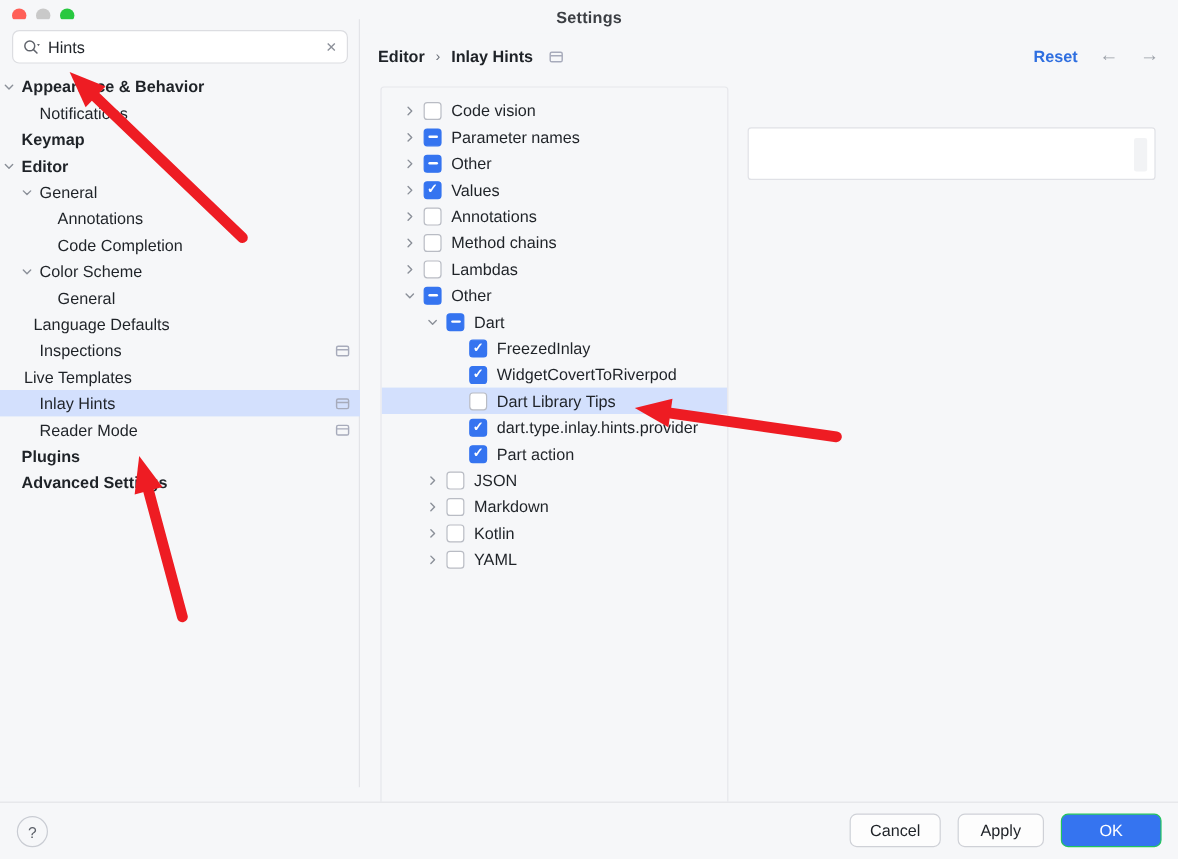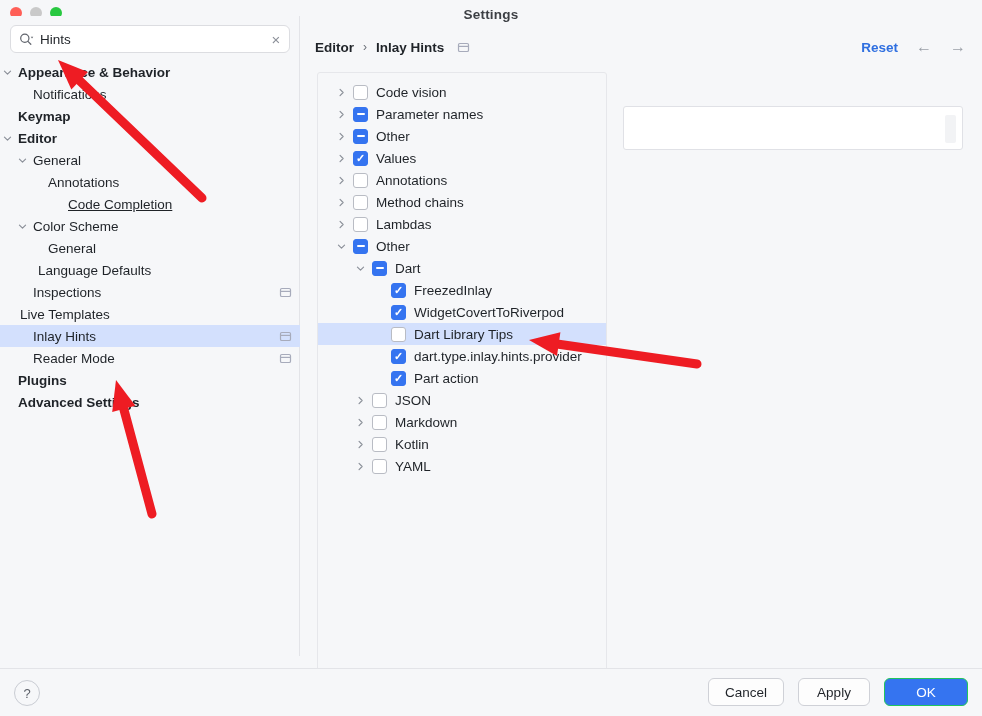--- a/index.html
+++ b/index.html
@@ -207,35 +207,35 @@
           <svg width="9" height="9" viewBox="0 0 10 10">
             <path d="M1.6 3.4 L5 6.8 L8.4 3.4" fill="none" stroke="#8b9099" stroke-width="1.3" stroke-linecap="round" stroke-linejoin="round"></path>
           </svg>
         </span>
         <span class="lbl" style="margin-left: 33px;">General</span>
       </div>
       <div class="row">
         <span class="lbl" style="margin-left: 48px;">Annotations</span>
       </div>
       <div class="row">
-        <span class="lbl" style="margin-left: 68px; text-decoration: underline;">Code Completion</span>
+        <span class="lbl" style="margin-left: 48px;">Code Completion</span>
       </div>
       <div class="row">
         <span class="twisty" style="left: 15px;">
           <svg width="9" height="9" viewBox="0 0 10 10">
             <path d="M1.6 3.4 L5 6.8 L8.4 3.4" fill="none" stroke="#8b9099" stroke-width="1.3" stroke-linecap="round" stroke-linejoin="round"></path>
           </svg>
         </span>
         <span class="lbl" style="margin-left: 33px;">Color Scheme</span>
       </div>
       <div class="row">
         <span class="lbl" style="margin-left: 48px;">General</span>
       </div>
       <div class="row">
-        <span class="lbl" style="margin-left: 38px;">Language Defaults</span>
+        <span class="lbl" style="margin-left: 28px;">Language Defaults</span>
       </div>
       <div class="row">
         <span class="lbl" style="margin-left: 33px;">Inspections</span>
         <span class="side-icon">
           <svg width="13" height="13" viewBox="0 0 13 13">
             <rect x="1.5" y="2.5" width="10" height="8" rx="1.3" fill="none" stroke="#a7abbb" stroke-width="1.2"></rect>
             <line x1="1.5" y1="5.4" x2="11.5" y2="5.4" stroke="#a7abbb" stroke-width="1.2"></line>
           </svg>
         </span>
       </div>

